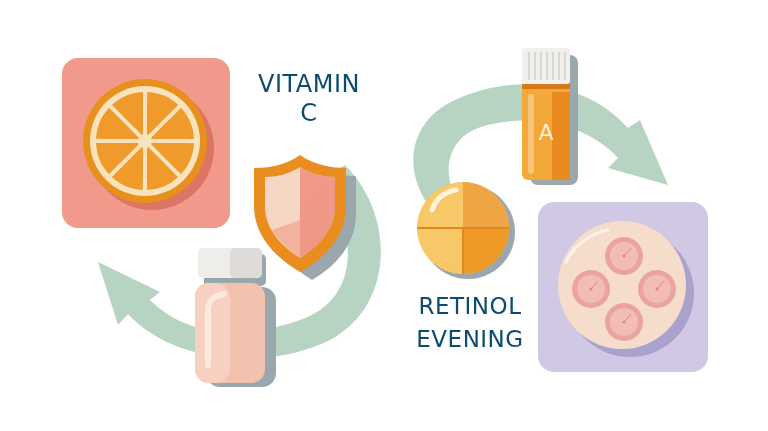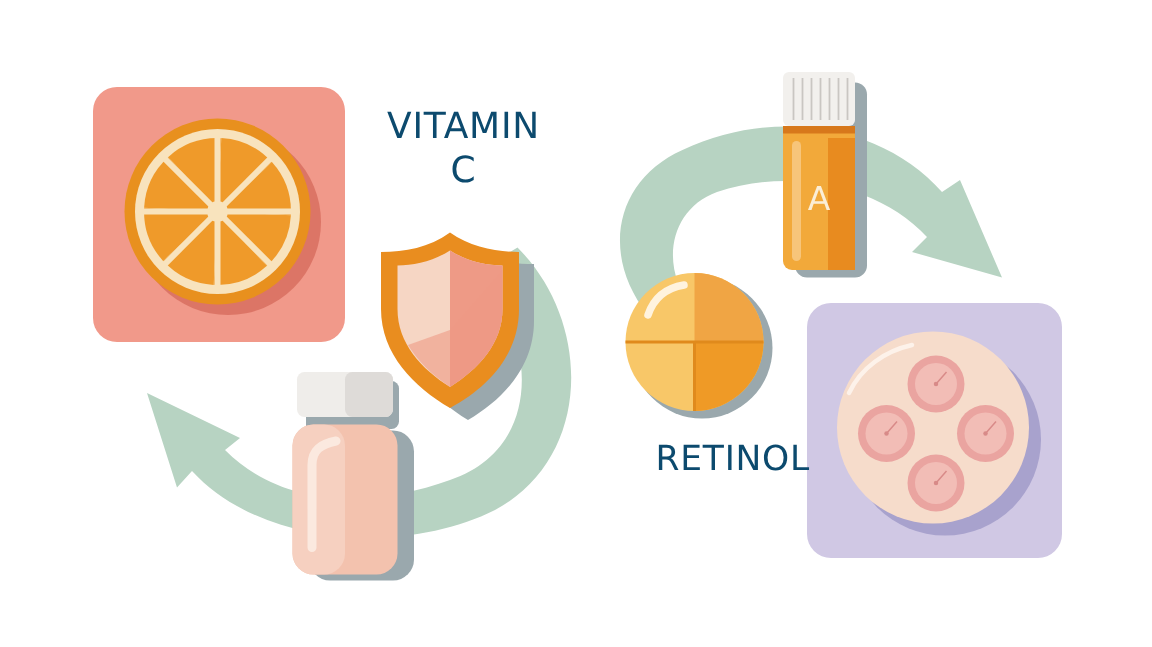--- a/index.html
+++ b/index.html
@@ -7,21 +7,21 @@
     .canvas { position: absolute; left: 0; top: 0; width: 768px; height: 431px; }
     .label {
       position: absolute;
       font-family: "DejaVu Sans", sans-serif;
       color: #0c4a6e;
       text-align: center;
       letter-spacing: 0.5px;
       line-height: 1.2;
     }
     .label-vitc { left: 244px; top: 70px; width: 130px; font-size: 24px; }
-    .label-retinol { left: 400px; top: 290px; width: 140px; font-size: 23px; text-align: right; line-height: 1.45; }
+    .label-retinol { left: 400px; top: 290px; width: 140px; font-size: 23px; text-align: center; line-height: 1.45; }
     .line { display: block; }
   </style>
 </head>
 <body>
 
 <div class="canvas">
   <svg width="768" height="431" viewBox="0 0 768 431" xmlns="http://www.w3.org/2000/svg">
 
     <g>
       <path d="M 320 180
@@ -151,14 +151,15 @@
     </g>
   </svg>
 
   <div class="label label-vitc">
     <span class="line">VITAMIN</span>
     <span class="line">C</span>
   </div>
 
   <div class="label label-retinol">
     <span class="line">RETINOL</span>
+    <span class="line">EVENING</span>
   </div>
 </div>
 
 </body></html>

